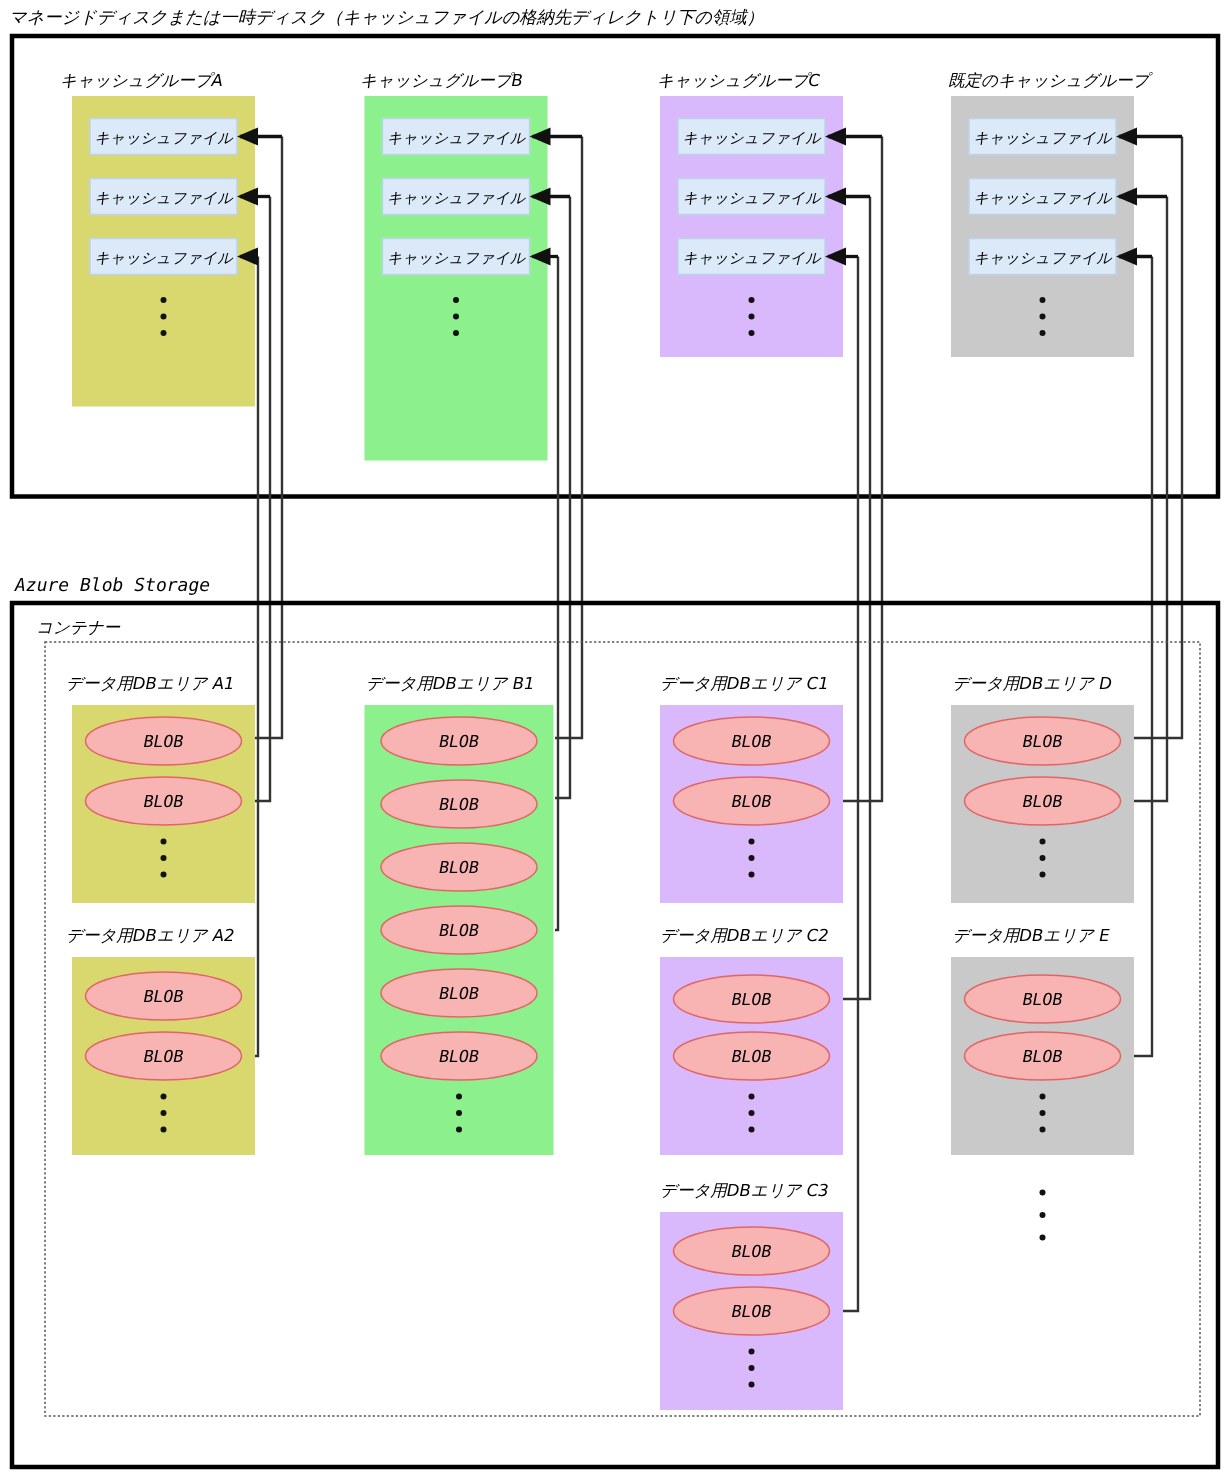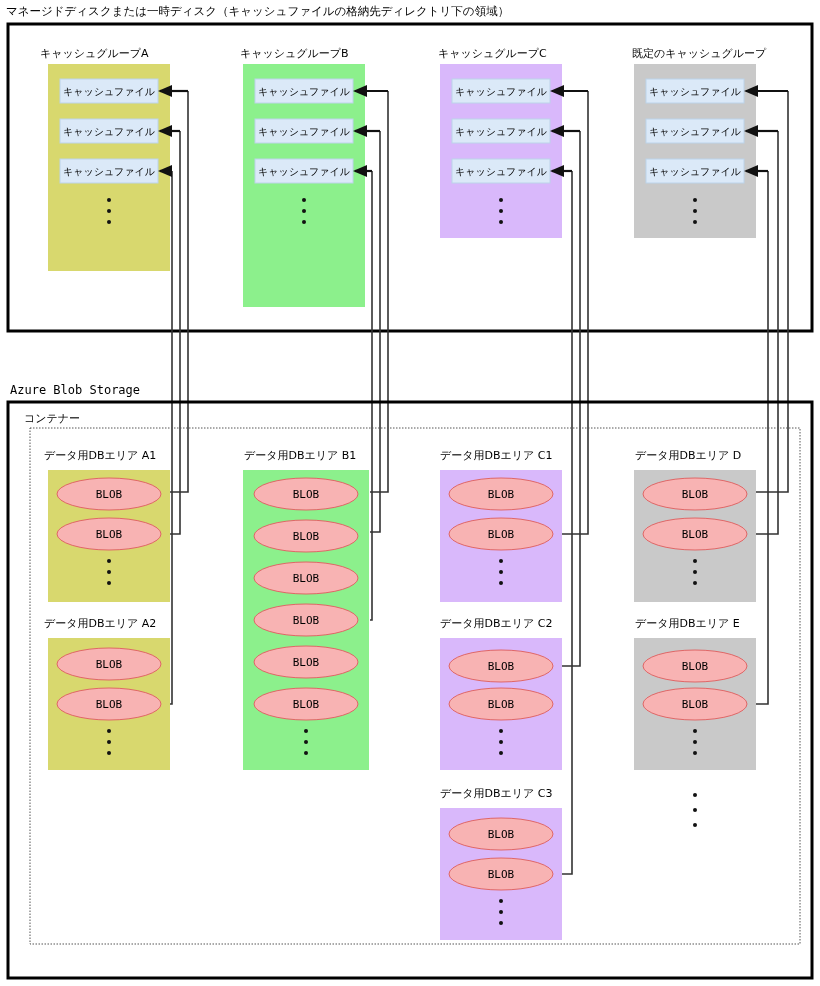--- a/index.html
+++ b/index.html
@@ -1,18 +1,18 @@
 <!DOCTYPE html>
 <html><head>
 <meta charset="utf-8">
 <style>
   html,body{margin:0;padding:0;background:#ffffff;}
   body{width:820px;height:986px;overflow:hidden;
        font-family:"DejaVu Sans","Liberation Sans",sans-serif;}
-  #stage{position:relative;width:719px;height:986px;}
+  #stage{position:relative;width:719px;height:986px;font-style:italic;}
   svg#diagram{position:absolute;left:0;top:0;width:820px;height:986px;}
   .ttl{font-size:11.5px;fill:#000;font-family:"DejaVu Sans","Liberation Sans",sans-serif;}
   .lbl{font-size:11px;fill:#000;font-family:"DejaVu Sans","Liberation Sans",sans-serif;}
   .mono{font-size:12px;fill:#000;font-family:"DejaVu Sans Mono","Liberation Mono",monospace;}
   .cf{font-size:10px;fill:#000;text-anchor:middle;font-family:"DejaVu Sans","Liberation Sans",sans-serif;}
   .blobtxt{font-size:11px;fill:#000;text-anchor:middle;font-family:"DejaVu Sans Mono","Liberation Mono",monospace;}
   .outer{fill:none;stroke:#000;stroke-width:3;}
   .dash{fill:none;stroke:#555;stroke-width:1;stroke-dasharray:1.5,1.5;}
   .conn{fill:none;stroke:#333;stroke-width:1.6;}
   .connA{fill:none;stroke:#111;stroke-width:2.2;}

